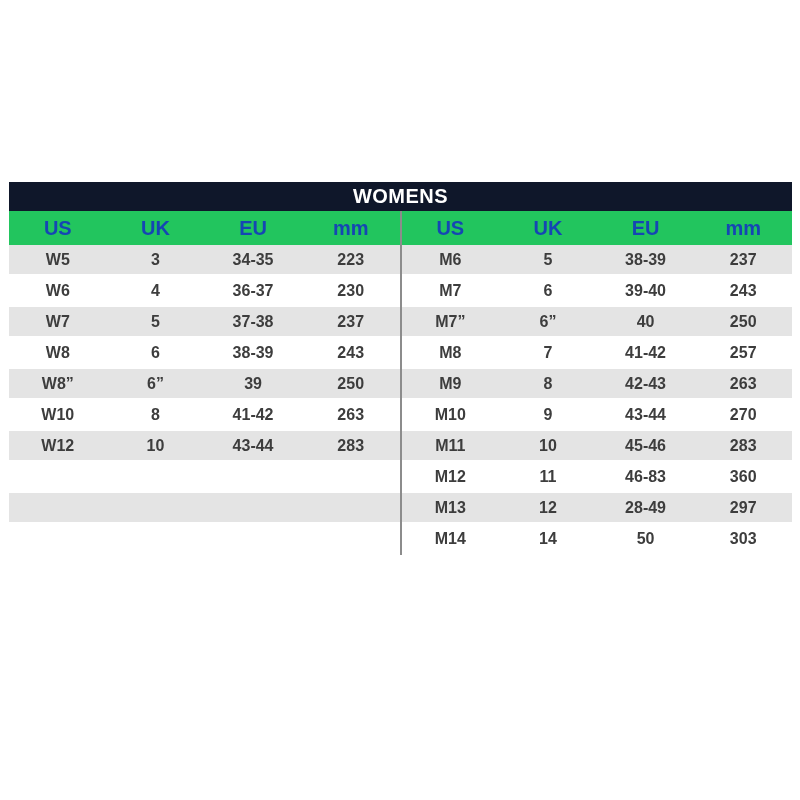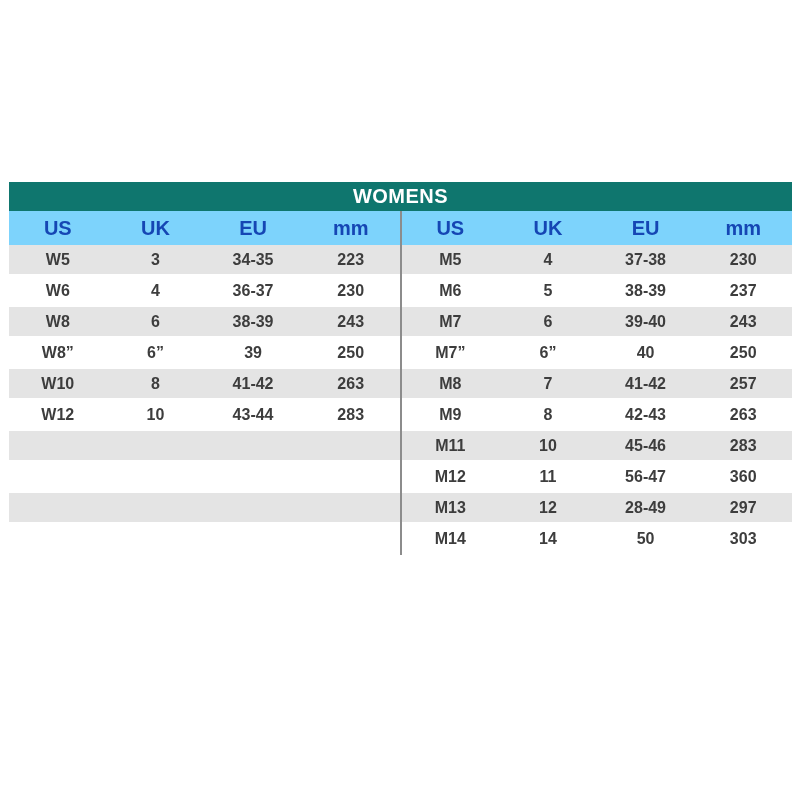--- a/index.html
+++ b/index.html
@@ -12,21 +12,21 @@
   }
   .chart-wrap {
     position: absolute;
     left: 9px;
     top: 182px;
     width: 783px;
   }
   .title-bar {
     display: flex;
     height: 29px;
-    background: #0f766e;
+    background: #0f172a;
   }
   .title-cell {
     flex: 1 1 0;
     display: flex;
     align-items: center;
     justify-content: center;
     color: #ffffff;
     font-size: 20px;
     font-weight: bold;
     letter-spacing: 0.5px;
@@ -47,21 +47,21 @@
     border-collapse: collapse;
     table-layout: fixed;
   }
   table.size-table th {
     height: 34px;
     color: #1546b4;
     font-size: 20px;
     font-weight: bold;
     text-align: center;
     vertical-align: middle;
-    background: #7dd3fc;
+    background: #22c55e;
     padding: 0;
   }
   table.size-table td {
     height: 29px;
     color: #3d3d3d;
     font-size: 16px;
     font-weight: bold;
     text-align: center;
     vertical-align: middle;
     padding: 0;
@@ -102,20 +102,26 @@
               <td>34-35</td>
               <td>223</td>
             </tr>
             <tr>
               <td>W6</td>
               <td>4</td>
               <td>36-37</td>
               <td>230</td>
             </tr>
             <tr>
+              <td>W7</td>
+              <td>5</td>
+              <td>37-38</td>
+              <td>237</td>
+            </tr>
+            <tr>
               <td>W8</td>
               <td>6</td>
               <td>38-39</td>
               <td>243</td>
             </tr>
             <tr>
               <td>W8”</td>
               <td>6”</td>
               <td>39</td>
               <td>250</td>
@@ -159,26 +165,20 @@
         <thead>
           <tr>
               <th>US</th>
               <th>UK</th>
               <th>EU</th>
               <th>mm</th>
             </tr>
         </thead>
         <tbody>
             <tr>
-              <td>M5</td>
-              <td>4</td>
-              <td>37-38</td>
-              <td>230</td>
-            </tr>
-            <tr>
               <td>M6</td>
               <td>5</td>
               <td>38-39</td>
               <td>237</td>
             </tr>
             <tr>
               <td>M7</td>
               <td>6</td>
               <td>39-40</td>
               <td>243</td>
@@ -195,29 +195,35 @@
               <td>41-42</td>
               <td>257</td>
             </tr>
             <tr>
               <td>M9</td>
               <td>8</td>
               <td>42-43</td>
               <td>263</td>
             </tr>
             <tr>
+              <td>M10</td>
+              <td>9</td>
+              <td>43-44</td>
+              <td>270</td>
+            </tr>
+            <tr>
               <td>M11</td>
               <td>10</td>
               <td>45-46</td>
               <td>283</td>
             </tr>
             <tr>
               <td>M12</td>
               <td>11</td>
-              <td>56-47</td>
+              <td>46-83</td>
               <td>360</td>
             </tr>
             <tr>
               <td>M13</td>
               <td>12</td>
               <td>28-49</td>
               <td>297</td>
             </tr>
             <tr>
               <td>M14</td>

